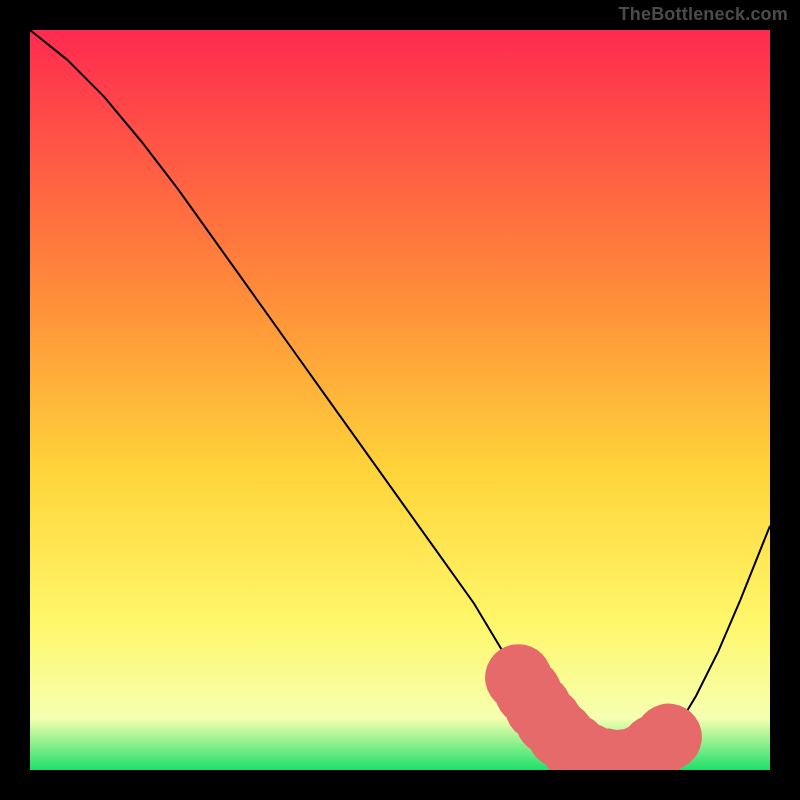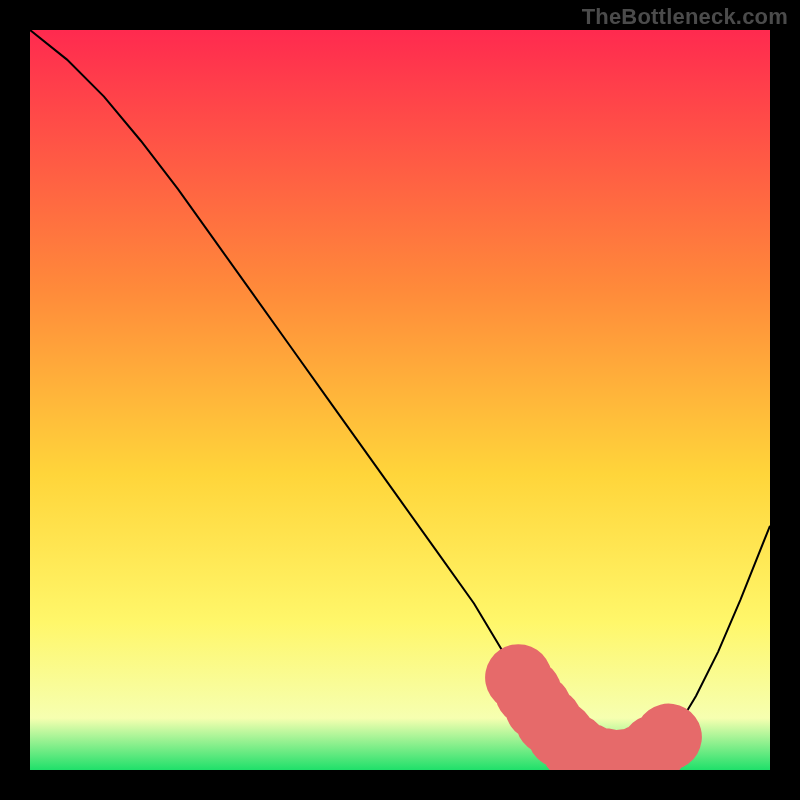--- a/index.html
+++ b/index.html
@@ -14,21 +14,21 @@
     position: relative;
     width: 800px;
     height: 800px;
     background: #000;
   }
   .watermark {
     position: absolute;
     top: 4px;
     right: 12px;
     color: #4b4b4b;
-    font-size: 22px;
+    font-size: 18px;
     font-weight: bold;
     letter-spacing: 0.2px;
     z-index: 10;
   }
   svg.plot {
     position: absolute;
     left: 30px;
     top: 30px;
     width: 740px;
     height: 740px;

